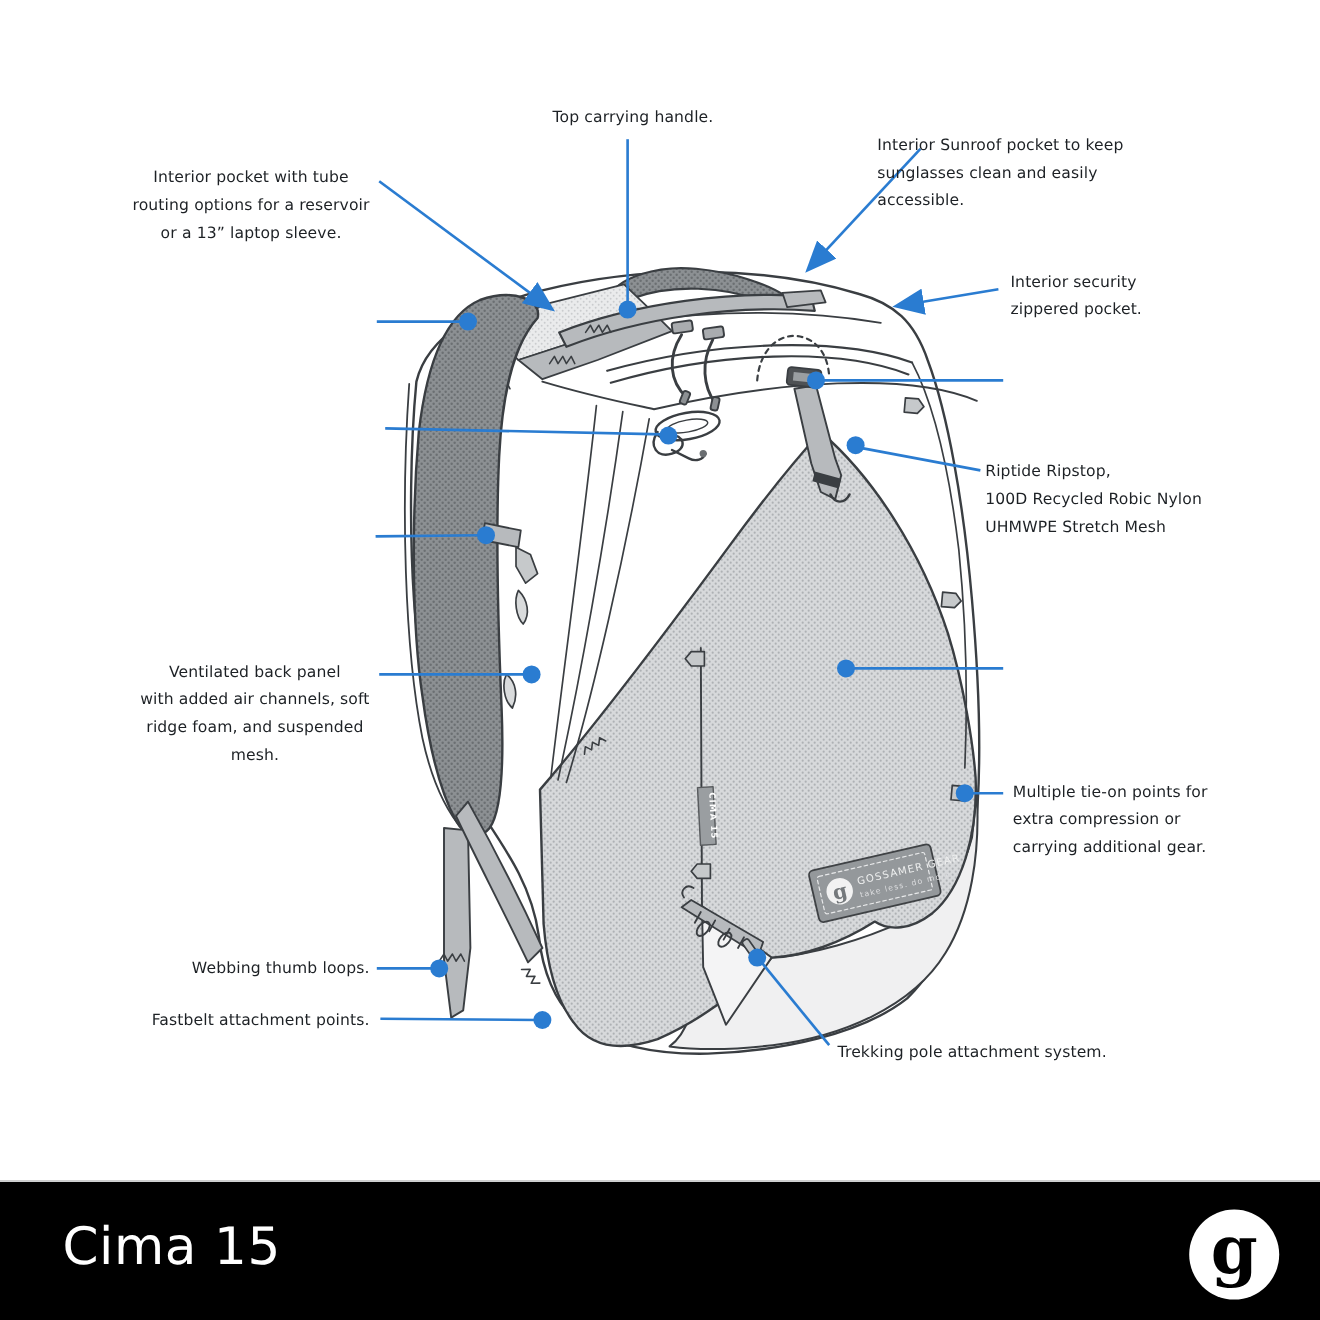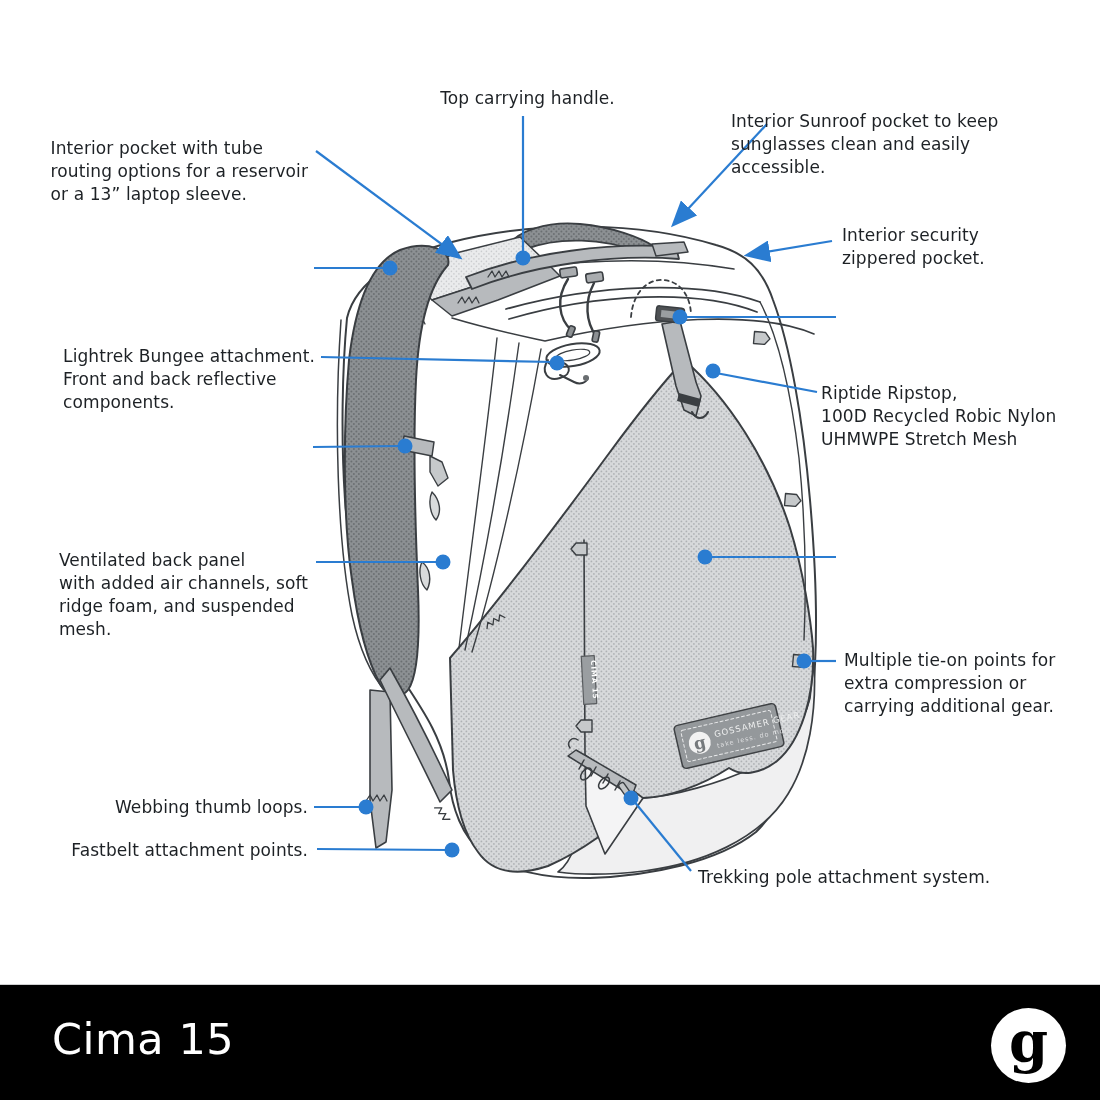--- a/index.html
+++ b/index.html
@@ -1,21 +1,21 @@
 <!DOCTYPE html>
 <html><head>
 <meta charset="utf-8">
 <style>
   html,body{margin:0;padding:0;background:#ffffff;}
   #stage{position:relative;width:1100px;height:1100px;background:#ffffff;overflow:hidden;
          font-family:"DejaVu Sans","Liberation Sans",sans-serif;}
   #art{position:absolute;left:0;top:0;}
-  .lbl{position:absolute;font-size:17px;line-height:23px;font-weight:500;color:#1d2125;
+  .lbl{position:absolute;font-size:13px;line-height:23px;font-weight:500;color:#1d2125;
        white-space:pre-line;letter-spacing:.1px;}
-  .lbl.r{text-align:left;}
+  .lbl.r{text-align:center;}
   .lbl.c{text-align:center;}
   .footer{position:absolute;left:0;top:984px;width:1100px;height:116px;background:#000000;
           border-top:1px solid #cfd0d1;box-sizing:border-box;}
   .footer-title{position:absolute;left:52px;top:20px;font-size:43px;line-height:1.6;
                 font-weight:400;color:#ffffff;letter-spacing:.5px;}
   .g-logo{position:absolute;left:991px;top:23px;width:75px;height:75px;background:#ffffff;
           border-radius:50%;}
   .g-logo span{position:absolute;left:0;top:-6px;width:75px;height:75px;text-align:center;
           font-family:"DejaVu Serif","Liberation Serif",serif;font-weight:700;font-size:56px;
           line-height:80px;color:#000000;}
@@ -230,23 +230,20 @@
 
   <div class="lbl c" style="left:420px;top:87px;width:215px">Top carrying handle.</div>
   <div class="lbl r" style="right:792px;top:137px">Interior pocket with tube
 routing options for a reservoir
 or a 13” laptop sleeve.</div>
   <div class="lbl" style="left:731px;top:110px">Interior Sunroof pocket to keep
 sunglasses clean and easily
 accessible.</div>
   <div class="lbl" style="left:842px;top:224px">Interior security
 zippered pocket.</div>
-  <div class="lbl r" style="right:785px;top:345px">Lightrek Bungee attachment.
-Front and back reflective
-components.</div>
   <div class="lbl" style="left:821px;top:382px">Riptide Ripstop,
 100D Recycled Robic Nylon
 UHMWPE Stretch Mesh</div>
   <div class="lbl r" style="right:792px;top:549px">Ventilated back panel
 with added air channels, soft
 ridge foam, and suspended
 mesh.</div>
   <div class="lbl" style="left:844px;top:649px">Multiple tie-on points for
 extra compression or
 carrying additional gear.</div>

